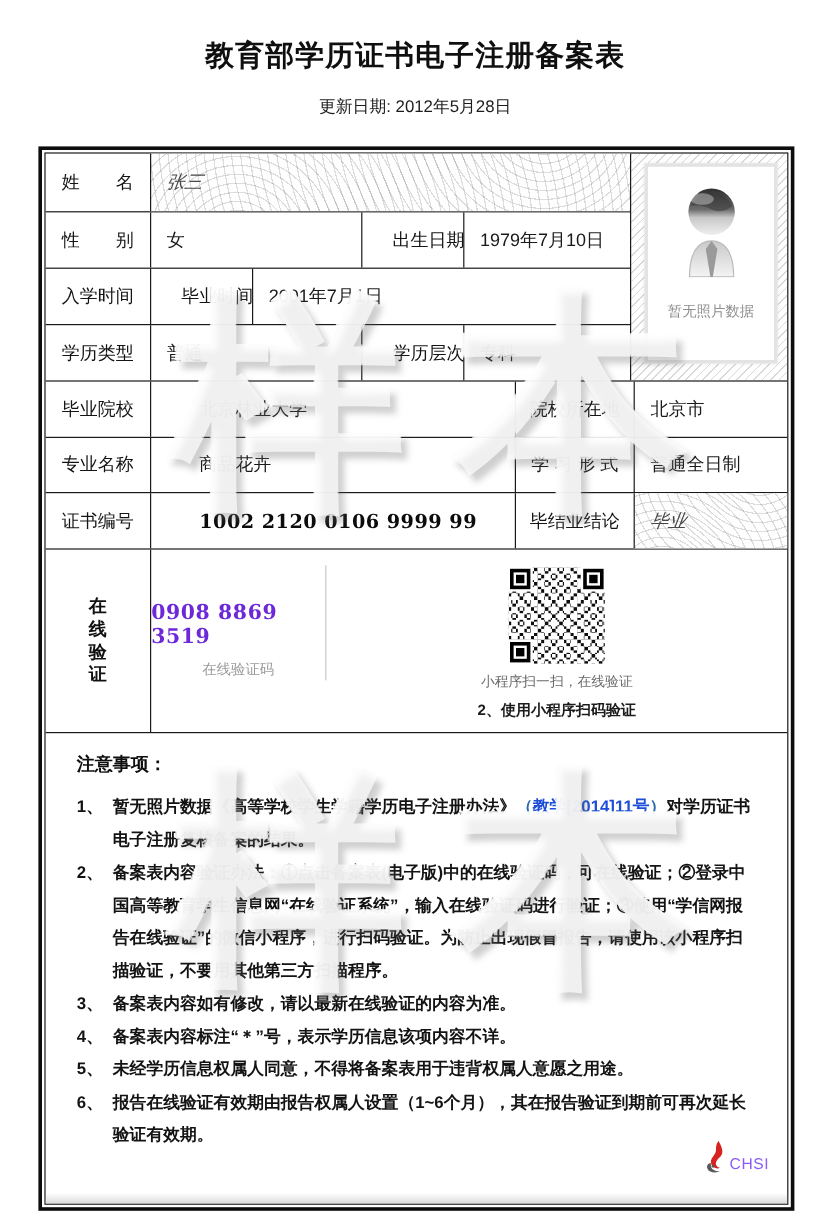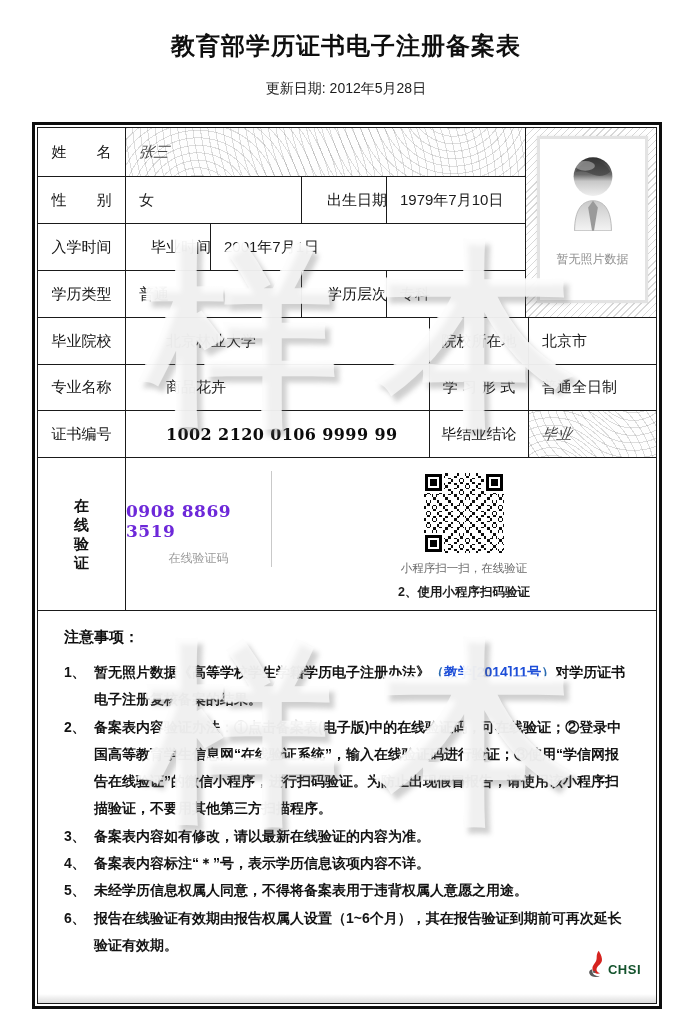--- a/index.html
+++ b/index.html
@@ -86,21 +86,21 @@
   .notes::after { content:""; position:absolute; left:0; right:0; bottom:0; height:9px;
     background:linear-gradient(rgba(255,255,255,0), rgba(190,190,190,.55)); }
   .notes-title { font-size:15px; font-weight:bold; margin-bottom:12px; color:#0e0e0e; }
   .note { display:flex; font-size:14px; font-weight:600; line-height:1.95; color:#131313; }
   .note .n { width:30px; flex-shrink:0; }
   .note .t { flex:1; }
   .lnk { color:#1d4ed8; cursor:pointer; }
   .lnk-paren { color:#2a6bb0; }
 
   .chsi { position:absolute; right:15px; bottom:25px; display:flex; align-items:flex-end; gap:2px; }
-  .chsi-text { font-size:13px; font-weight:bold; color:#14532d; letter-spacing:.5px; line-height:1; padding-bottom:2px; }
+  .chsi-text { font-size:13px; font-weight:normal; color:#8b5cf6; letter-spacing:.5px; line-height:1; padding-bottom:2px; }
 
   
   .wm { position:absolute; z-index:6; pointer-events:none; display:flex; gap:40px;
         font-size:196px; font-weight:bold; line-height:1; color:rgba(252,252,252,.72);
         text-shadow:5px 6px 5px rgba(105,105,105,.32), -1px -1px 0 rgba(255,255,255,.85); }
   .wm1 { left:142px; top:238px; }
   .wm2 { left:142px; top:636px; }
 </style>
 </head>
 <body>

